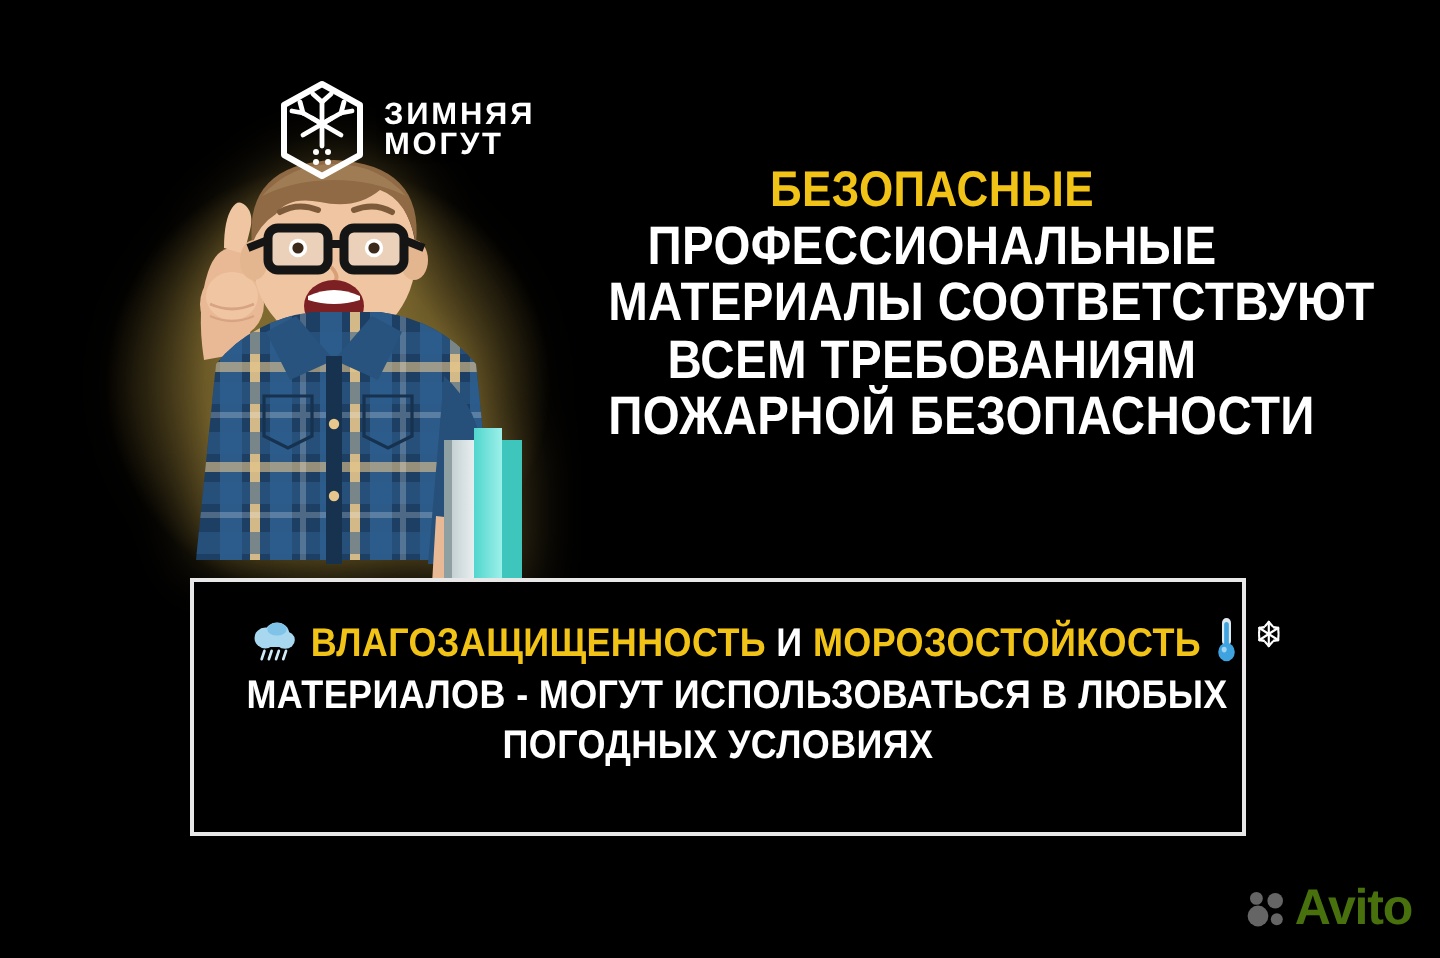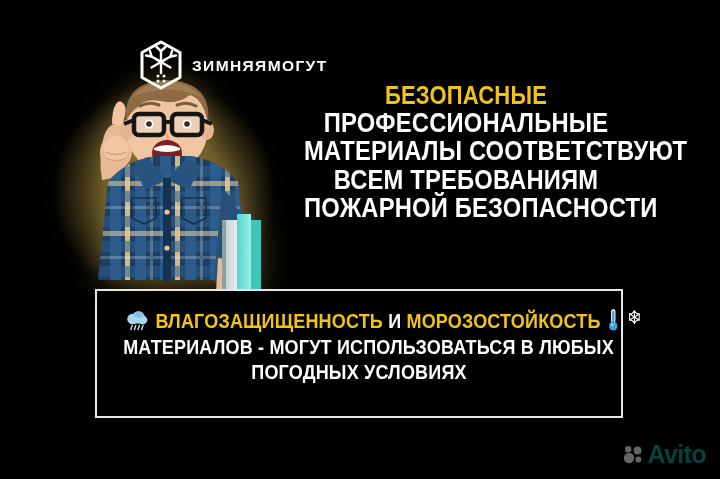--- a/index.html
+++ b/index.html
@@ -28,21 +28,21 @@
     gap: 8px;
     z-index: 30;
   }
   #brand .hexmark {
     width: 46px;
     height: 50px;
     flex: 0 0 auto;
   }
   #brand .brandtext {
     display: flex;
-    flex-direction: row;
+    flex-direction: column;
     line-height: 0.96;
     padding-top: 2px;
   }
   #brand .brandtext span {
     color: #ffffff;
     font-family: "Liberation Sans", sans-serif;
     font-weight: bold;
     font-size: 15.5px;
     letter-spacing: 1.4px;
     text-shadow: 0 0 4px rgba(0,0,0,0.9);
@@ -131,21 +131,21 @@
     right: 14px;
     bottom: 12px;
     display: flex;
     align-items: center;
     gap: 4px;
     opacity: 0.55;
     z-index: 30;
   }
   #avito .dots { width: 20px; height: 20px; flex: 0 0 auto; }
   #avito .word {
-    color: #0f766e;
+    color: #84cc16;
     font-family: "Liberation Sans", sans-serif;
     font-weight: bold;
     font-size: 25px;
     letter-spacing: -0.6px;
     line-height: 1;
   }
 </style>
 </head>
 <body>
 

